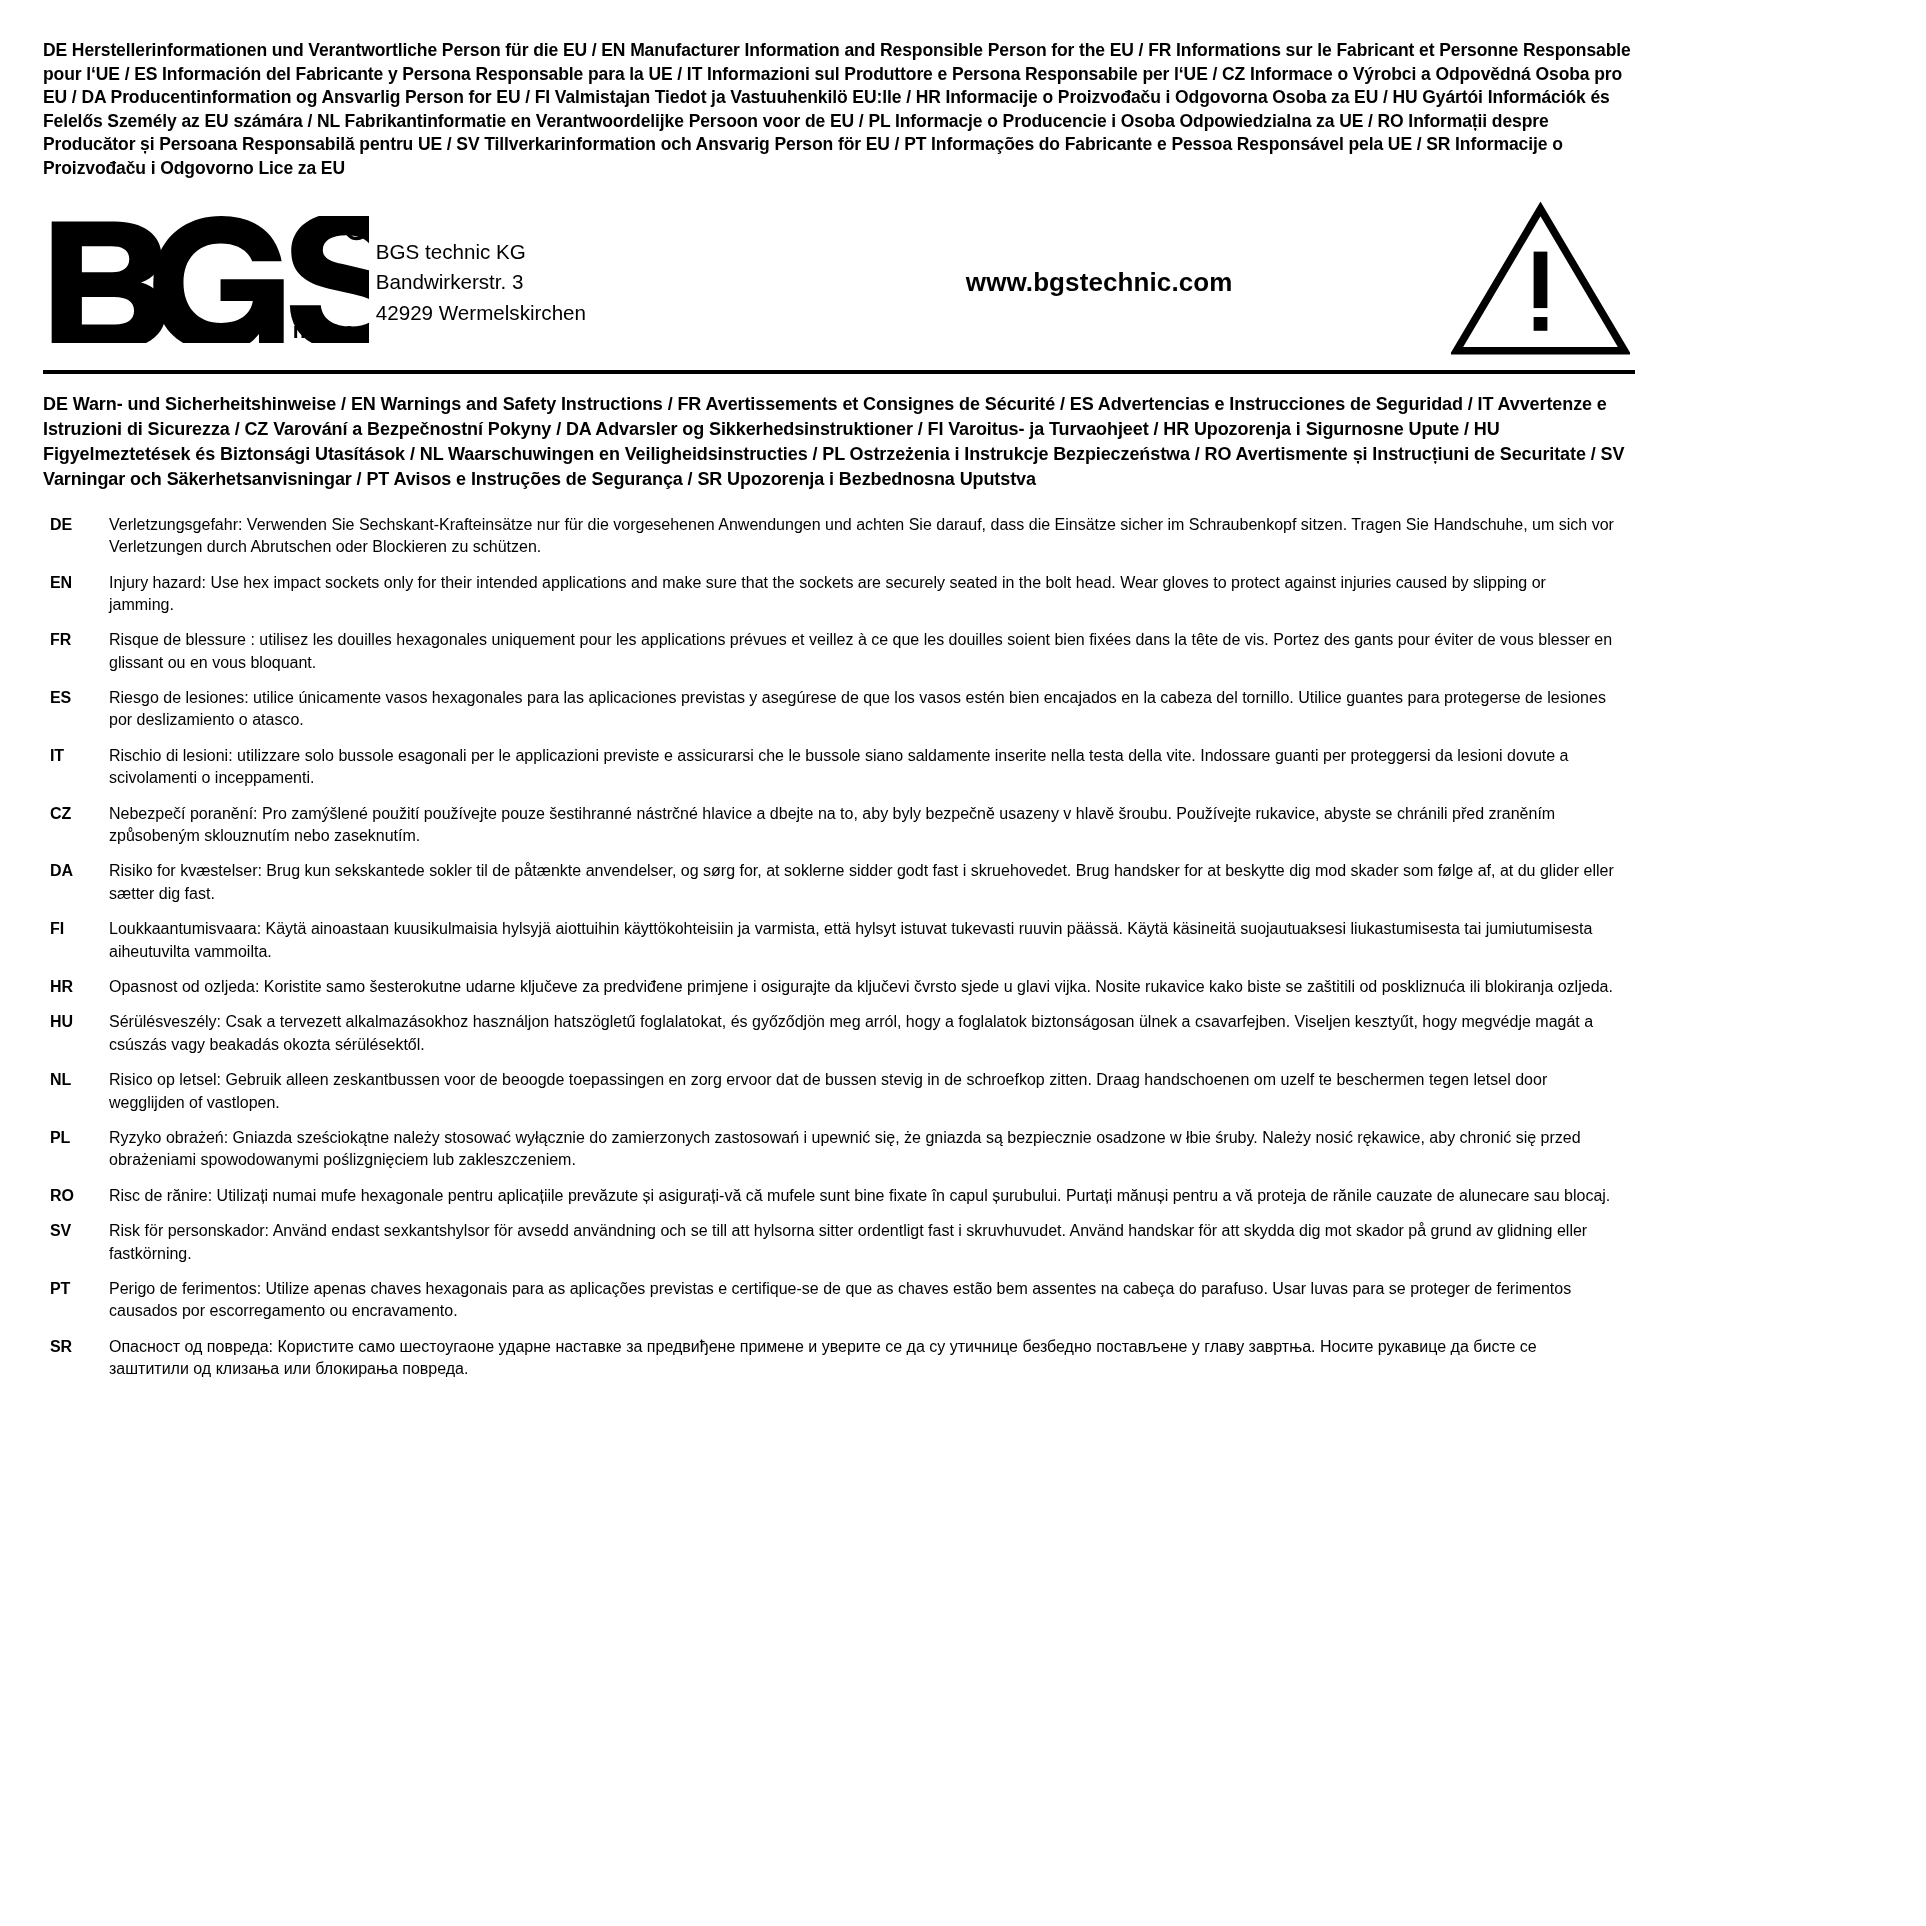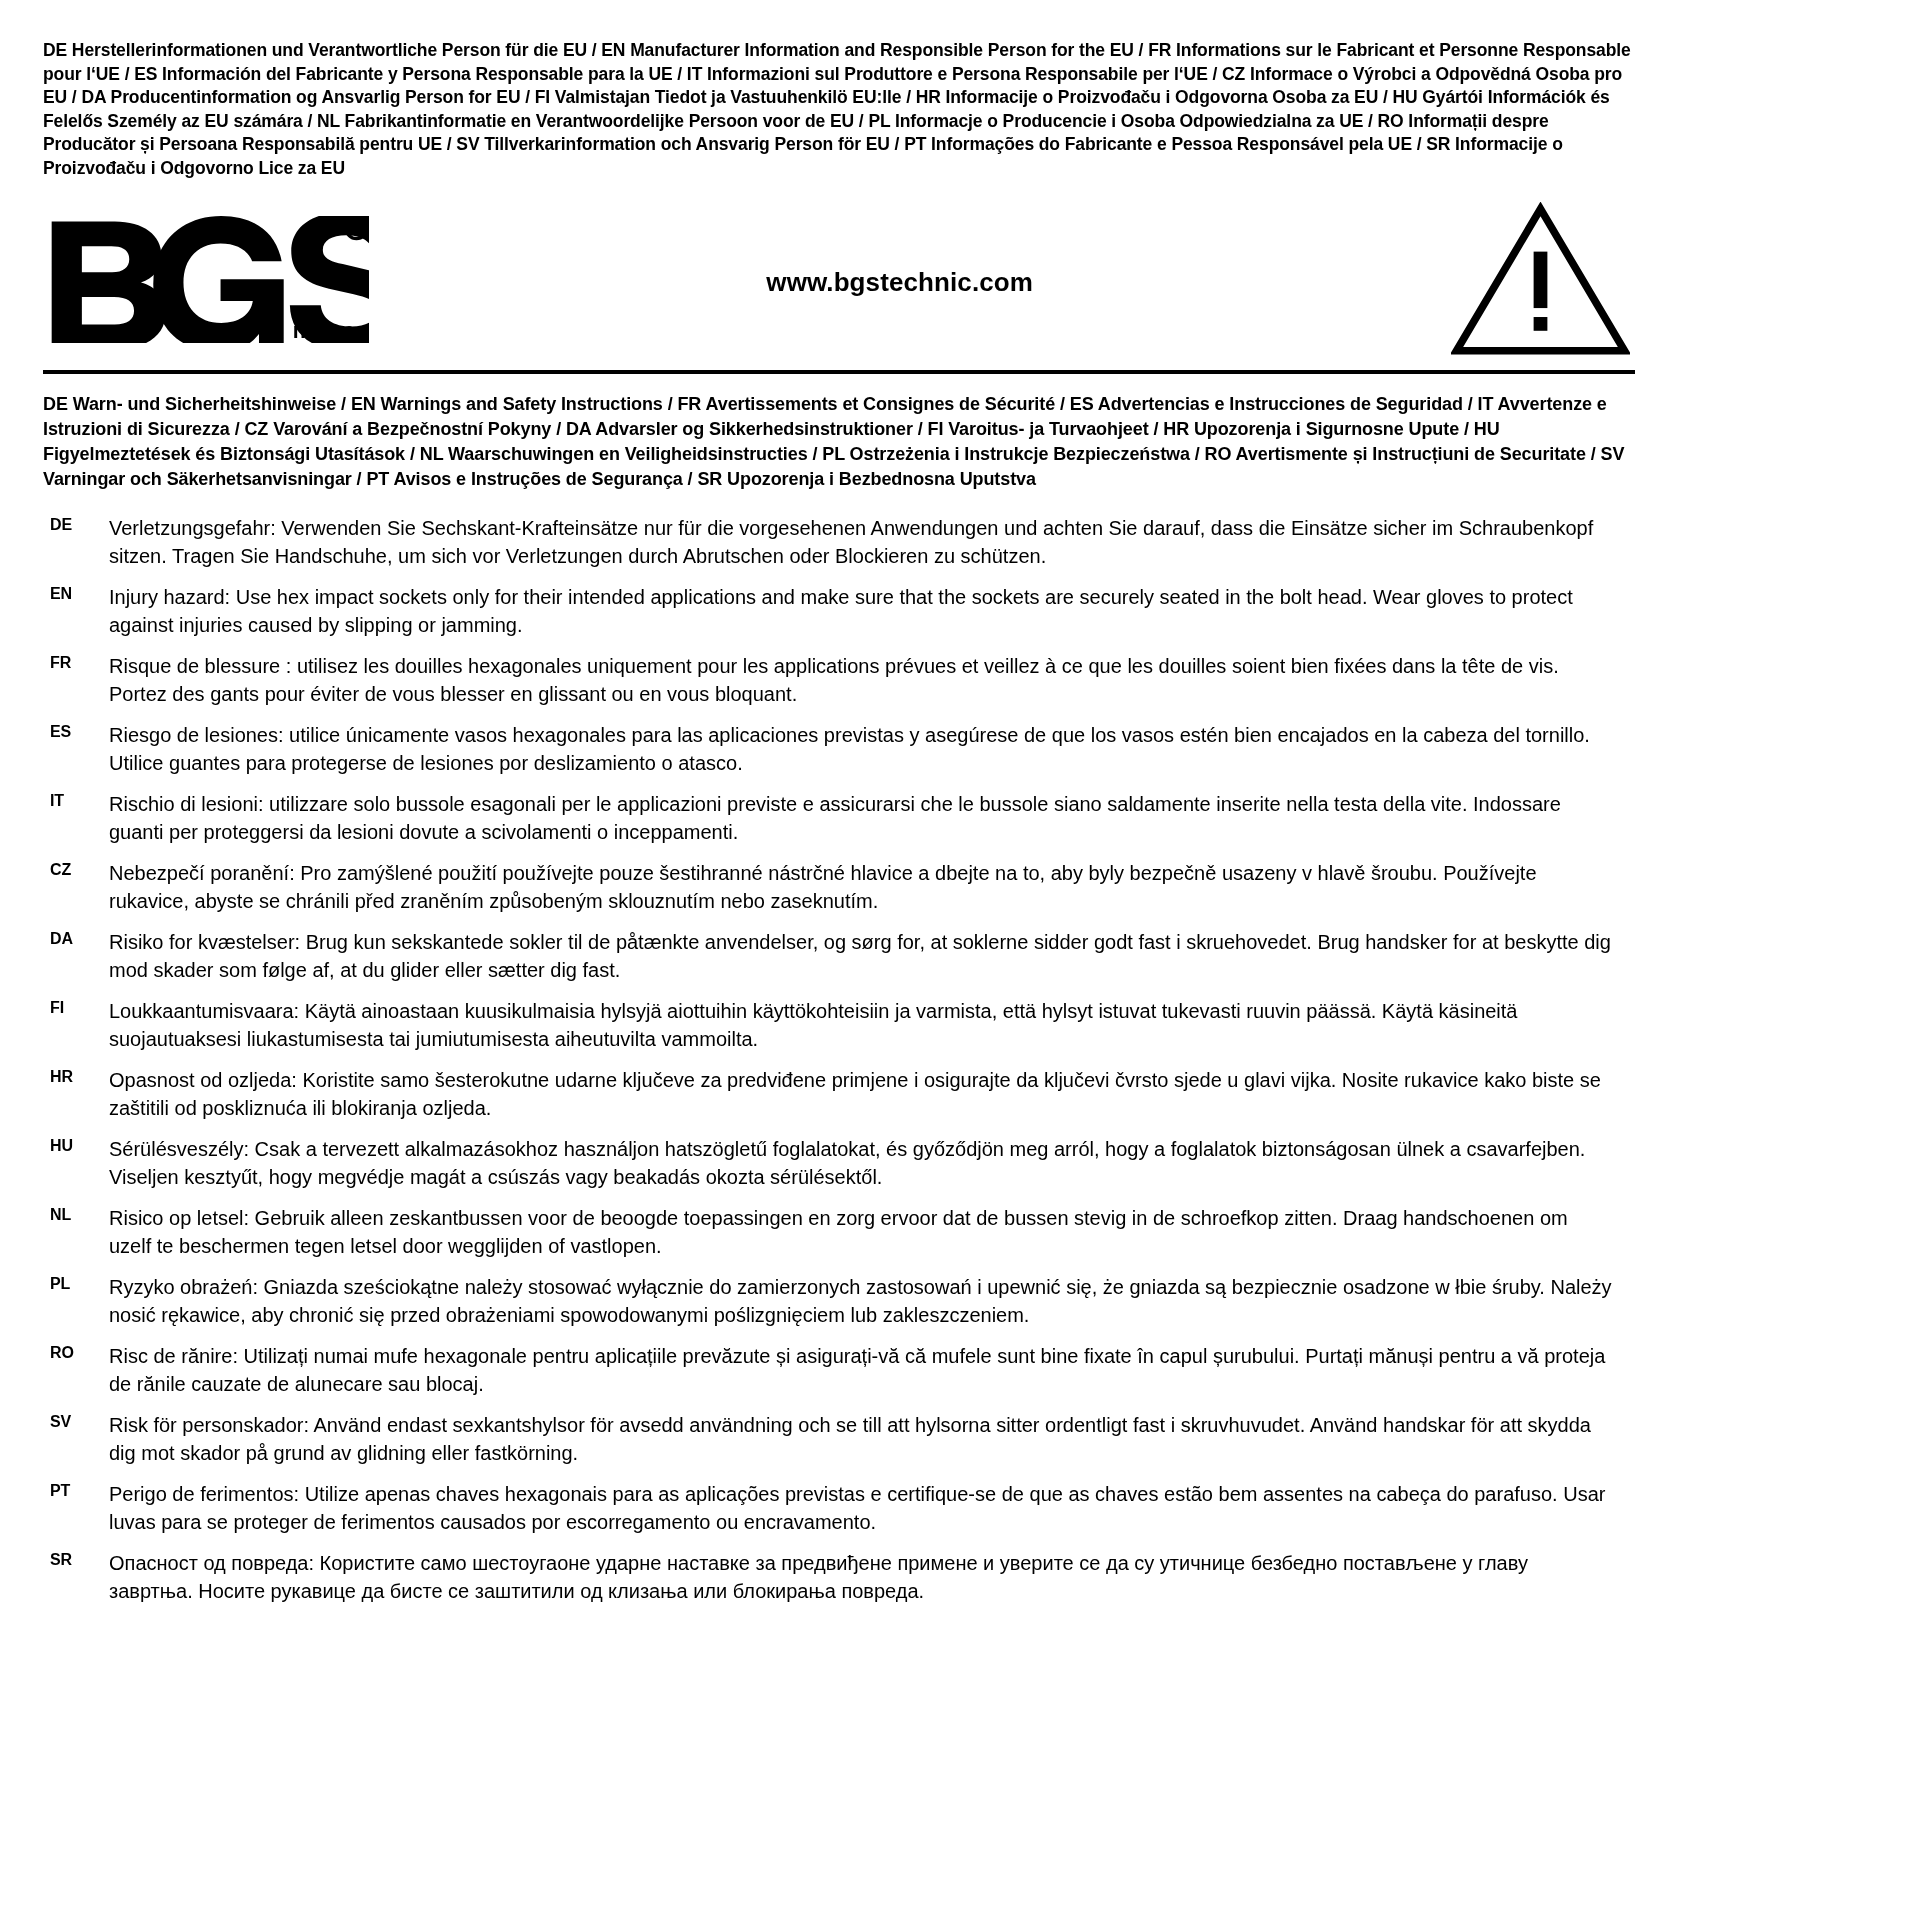--- a/index.html
+++ b/index.html
@@ -98,21 +98,21 @@
   .warn-code {
     flex: 0 0 66px;
     font-size: 16px;
     font-weight: bold;
     line-height: 1.40;
     padding-left: 6.9px;
     box-sizing: border-box;
   }
   .warn-text {
     flex: 1 1 auto;
-    font-size: 20px;
+    font-size: 16px;
     line-height: 1.40;
     padding-right: 20.6px;
   }
 </style>
 </head>
 <body>
 
 <div class="page">
 
   <div class="top-heading">DE Herstellerinformationen und Verantwortliche Person für die EU  /  EN Manufacturer Information and Responsible Person for the EU  /  FR Informations sur le Fabricant et Personne Responsable pour l‘UE  /  ES Información del Fabricante y Persona Responsable para la UE  /  IT Informazioni sul Produttore e Persona Responsabile per l‘UE  /  CZ Informace o Výrobci a Odpovědná Osoba pro EU  /  DA Producentinformation og Ansvarlig Person for EU  /  FI Valmistajan Tiedot ja Vastuuhenkilö EU:lle  /  HR Informacije o Proizvođaču i Odgovorna Osoba za EU  /  HU Gyártói Információk és Felelős Személy az EU számára  /  NL Fabrikantinformatie en Verantwoordelijke Persoon voor de EU  /  PL Informacje o Producencie i Osoba Odpowiedzialna za UE  /  RO Informații despre Producător și Persoana Responsabilă pentru UE  /  SV Tillverkarinformation och Ansvarig Person för EU  /  PT Informações do Fabricante e Pessoa Responsável pela UE  /  SR Informacije o Proizvođaču i Odgovorno Lice za EU</div>
@@ -132,20 +132,25 @@
 
         <g>
           <circle cx="452" cy="18" r="15" fill="none" stroke="#000" stroke-width="5"></circle>
           <text x="452" y="26" font-family="Liberation Sans, sans-serif" font-size="19" text-anchor="middle" fill="#000">R</text>
         </g>
 
         <text x="205" y="178" font-family="Liberation Sans, sans-serif" font-size="31" font-weight="bold" letter-spacing="7" fill="#000">t e c h n i c</text>
       </svg>
     </div>
 
+    <div class="address-block">
+      <div>BGS technic KG</div>
+      <div>Bandwirkerstr. 3</div>
+      <div>42929 Wermelskirchen</div>
+    </div>
 
 
     <div class="web-block">www.bgstechnic.com</div>
 
     <div class="warn-tri-block">
       <svg width="179" height="155" viewBox="0 0 260 225" xmlns="http://www.w3.org/2000/svg">
         <path d="M130 10 L252 216 L8 216 Z" fill="none" stroke="#000" stroke-width="11" stroke-linejoin="miter"></path>
         <rect x="120" y="72" width="20" height="82" fill="#000"></rect>
         <rect x="120" y="167" width="20" height="20" fill="#000"></rect>
       </svg>

